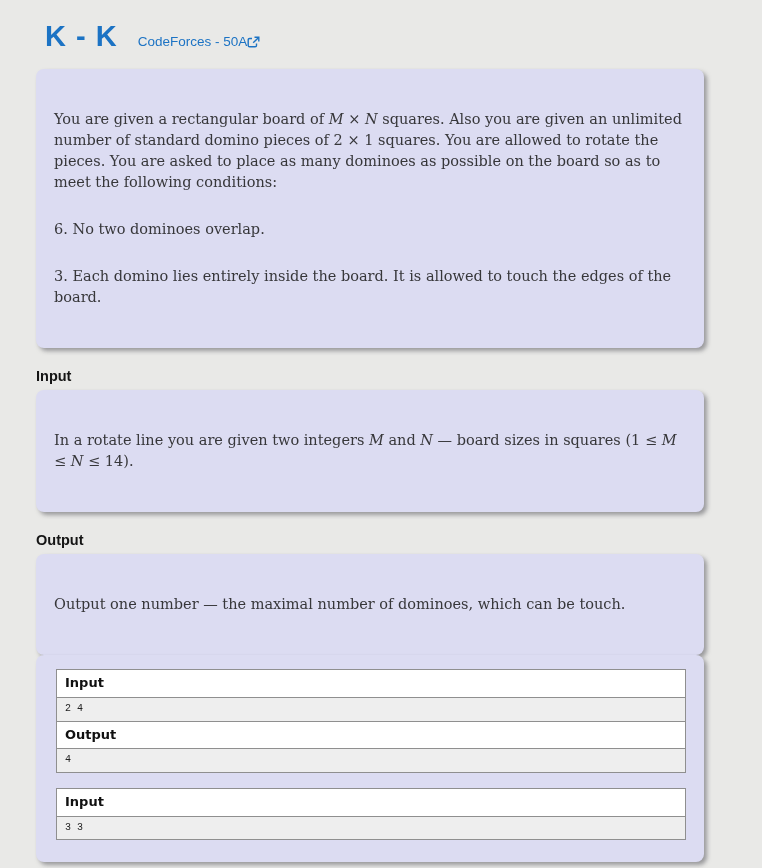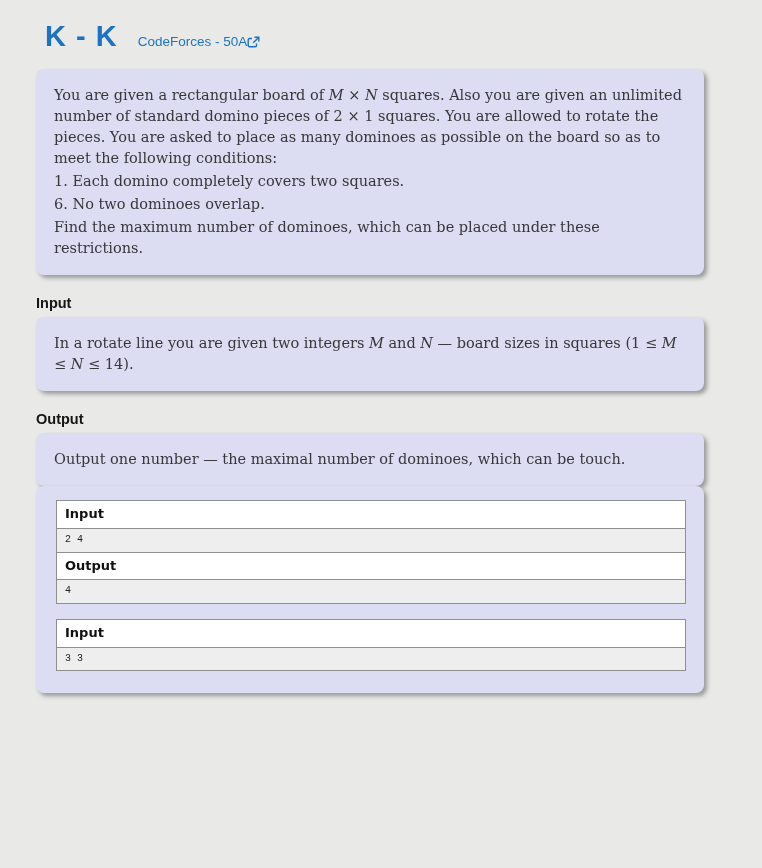--- a/index.html
+++ b/index.html
@@ -50,21 +50,21 @@
   }
   .source-link svg { position: relative; top: 1px; }
   .card {
     background: var(--card-bg);
     border-radius: 8px;
     box-shadow: 3px 3px 4px var(--card-shadow);
     padding: 14px 18px;
     font-size: 14.5px;
     line-height: 1.45;
   }
-  .card p { margin: 2px 0; }
+  .card p { margin: 26px 0; }
   .card p i { font-style: italic; }
   h2.section-heading {
     font-family: "Liberation Sans", sans-serif;
     font-size: 14.5px;
     font-weight: 700;
     color: var(--heading);
     margin: 20px 0 6px 0;
   }
   .examples-card { padding: 14px 18px 22px 20px; }
   table.example {
@@ -105,23 +105,22 @@
         <path d="M5 2.5 H2.6 C1.7 2.5 1.2 3 1.2 3.9 v5.5 c0 .9 .5 1.4 1.4 1.4 h5.5 c.9 0 1.4-.5 1.4-1.4 V7.5"></path>
         <path d="M7.5 1.2 h4.3 v4.3"></path>
         <path d="M11.6 1.4 L6.2 6.8"></path>
       </svg>
     </a>
   </div>
 
   <section class="card">
     <div>
         <p><span>You are given a rectangular board of </span><i>M</i><span> × </span><i>N</i><span> squares. Also you are given an unlimited number of standard domino pieces of 2 × 1 squares. You are allowed to rotate the pieces. You are asked to place as many dominoes as possible on the board so as to meet the following conditions:</span></p>
-        <p><span>1. Each domino completely covers two squares.</span></p>
         <p><span>6. No two dominoes overlap.</span></p>
-        <p><span>Find the maximum number of dominoes, which can be placed under these restrictions.</span></p>
+        <p><span>3. Each domino lies entirely inside the board. It is allowed to touch the edges of the board.</span></p>
       </div>
   </section>
 
   <h2 class="section-heading">Input</h2>
   <section class="card">
     <div>
         <p><span>In a rotate line you are given two integers </span><i>M</i><span> and </span><i>N</i><span> — board sizes in squares (1 ≤ </span><i>M</i><span> ≤ </span><i>N</i><span> ≤ 14).</span></p>
       </div>
   </section>
 

